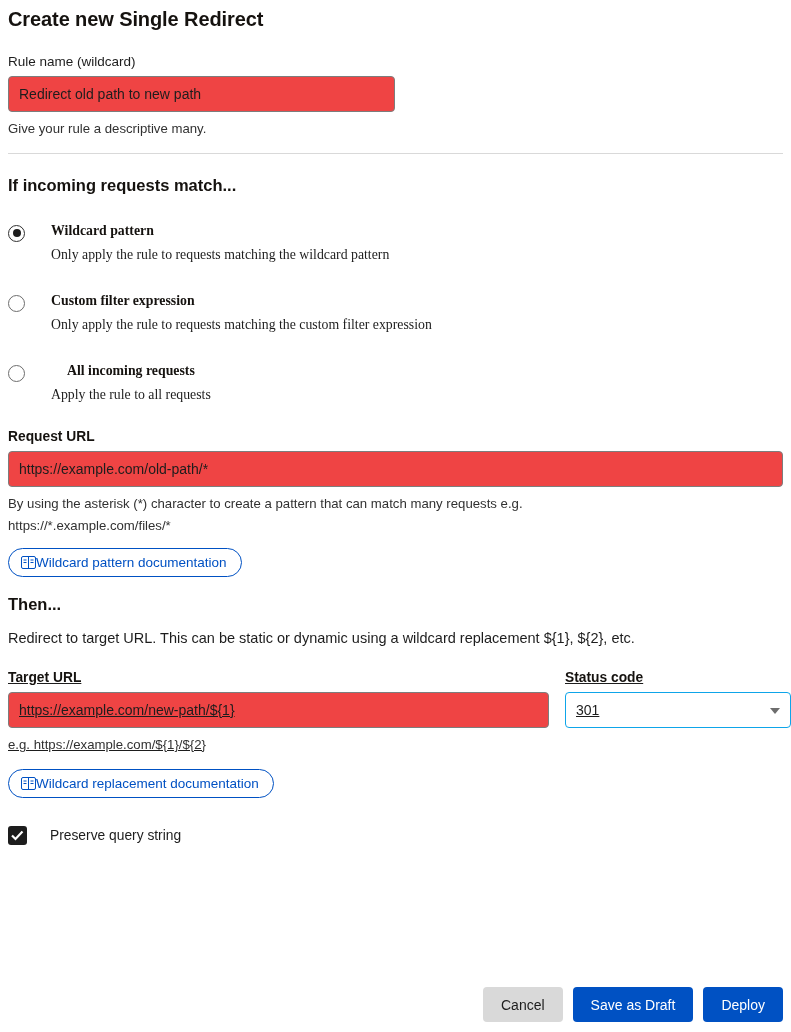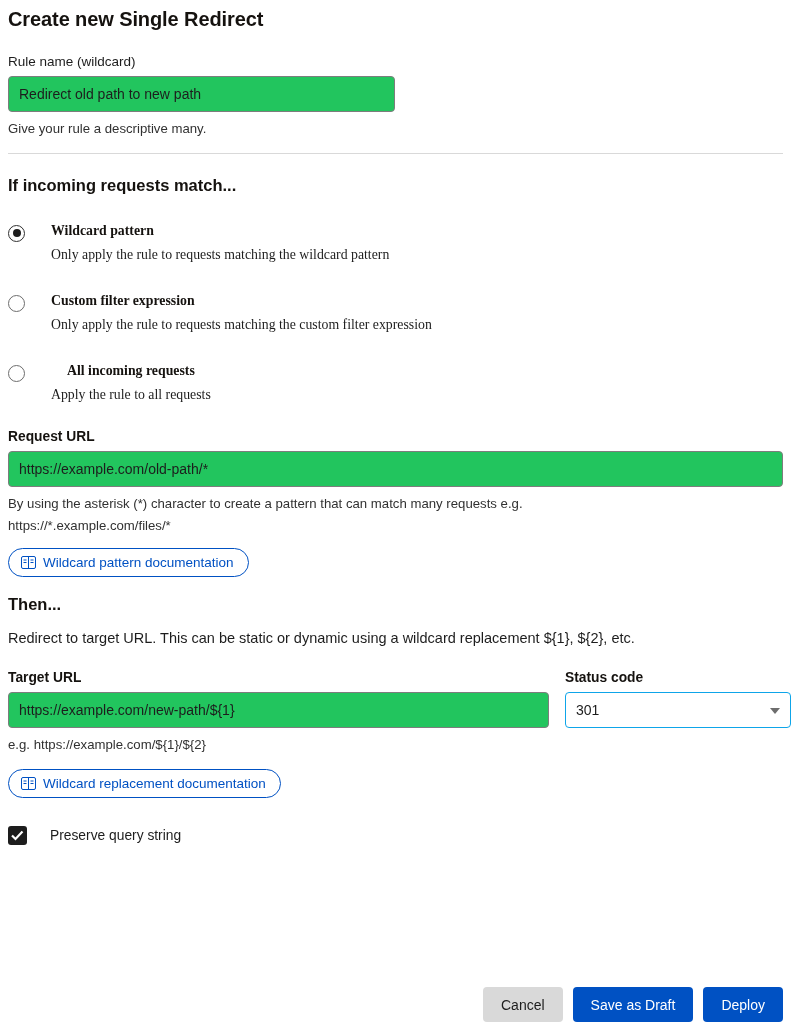--- a/index.html
+++ b/index.html
@@ -27,21 +27,21 @@
   .field-label {
     font-size: 13.5px;
     color: #1d1d1d;
     margin-top: 23px;
   }
   .text-input {
     display: block;
     height: 36px;
     border: 1px solid #7d7d7d;
     border-radius: 4px;
-    background: #22c55e;
+    background: #ef4444;
     font-family: "Liberation Sans", sans-serif;
     font-size: 14px;
     color: #1d1d1d;
     padding: 0 10px;
     margin-top: 7px;
     outline: none;
   }
   #rule-name-input { width: 387px; }
   #request-url-input { width: 775px; }
   #target-url-input { width: 541px; }
@@ -102,21 +102,20 @@
     margin-top: 9px;
   }
   .bold-label {
     font-size: 13.8px;
     font-weight: bold;
     color: #15120f;
   }
   .doc-pill {
     display: inline-flex;
     align-items: center;
-    gap: 7px;
     border: 1px solid #0051c3;
     border-radius: 20px;
     color: #0051c3;
     background: #fff;
     font-size: 13.5px;
     padding: 6px 14px 6px 12px;
     margin-top: 12px;
     cursor: pointer;
   }
   .doc-pill svg { display: block; }
@@ -256,21 +255,21 @@
         <line x1="9.5" y1="4" x2="12.5" y2="4" stroke="#0051c3"></line>
         <line x1="9.5" y1="6.5" x2="12.5" y2="6.5" stroke="#0051c3"></line>
       </svg>
     </span>
     <span>Wildcard pattern documentation</span>
   </div>
 
   <div class="section-head" style="margin-top:18px;">Then...</div>
   <div class="then-text">Redirect to target URL. This can be static or dynamic using a wildcard replacement ${1}, ${2}, etc.</div>
 
-  <div class="two-col" style="margin-top:24px;">
+  <div class="two-col" style="margin-top:24px;text-decoration:underline;">
     <div class="col-left">
       <div class="bold-label">Target URL</div>
       <input id="target-url-input" class="text-input" type="text" value="https://example.com/new-path/${1}" style="">
       <div class="helper">e.g. https://example.com/${1}/${2}</div>
     </div>
     <div class="col-right">
       <div class="bold-label">Status code</div>
       <div class="select-wrap">
         <div class="select-box">301</div>
         <div class="select-arrow"></div>

